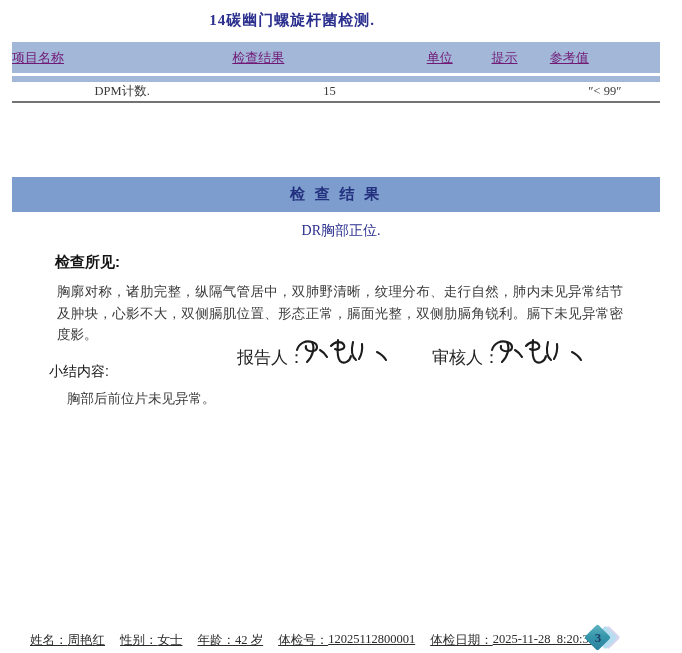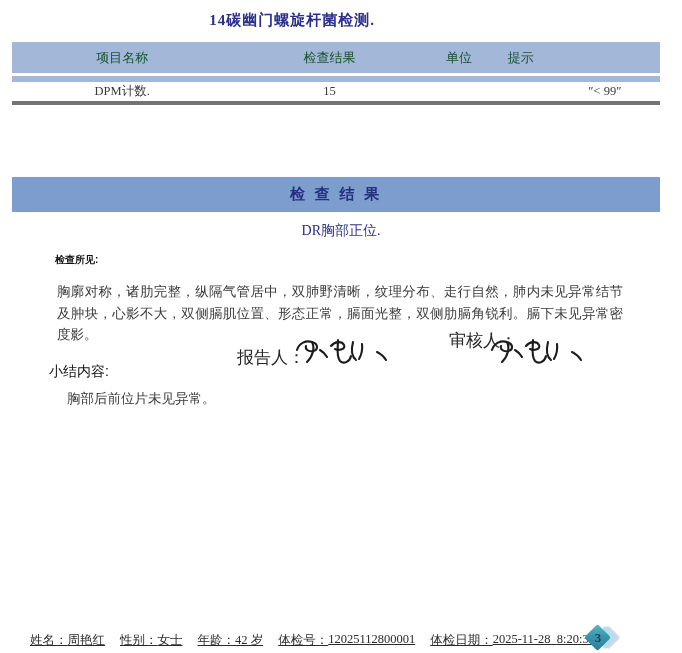--- a/index.html
+++ b/index.html
@@ -8,47 +8,47 @@
     font-family:"Liberation Serif","DejaVu Serif",serif;color:#333333;
   }
   .abs{position:absolute;}
   .report-title{
     top:11px;left:0;width:584px;text-align:center;
     font-size:15px;font-weight:bold;color:#2b2f8e;letter-spacing:1px;
   }
   
   .rtable{top:42px;left:12px;width:648px;}
   .thead{display:flex;align-items:center;height:31px;background:#a3b7d9;}
-  .thead .cell{font-size:13px;color:#14532d;text-align:center;}
+  .thead .cell{font-size:13px;color:#701a75;text-decoration:underline;}
   .thead-gap{height:3px;background:#ffffff;}
   .thead-strip{height:6px;background:#a3b7d9;}
-  .trow{display:flex;align-items:center;height:19px;background:#ffffff;border-bottom:4px solid #737373;}
+  .trow{display:flex;align-items:center;height:19px;background:#ffffff;border-bottom:2px solid #737373;}
   .trow .cell{font-size:12.5px;color:#3a3a3a;text-align:center;}
   .c1{width:34%;} .c2{width:30%;} .c3{width:10%;} .c4{width:9%;} .c5{width:17%;}
   
   .banner{
     top:177px;left:12px;width:648px;height:35px;background:#7d9dce;
     display:flex;align-items:center;justify-content:center;
     font-size:15px;font-weight:bold;color:#22307e;letter-spacing:3px;
   }
   .subtitle{
     top:222px;left:0;width:682px;text-align:center;
     font-size:14px;color:#2b2f8e;
   }
   .findings-label{
     top:253px;left:55px;font-family:"Liberation Sans","DejaVu Sans",sans-serif;
-    font-size:10px;font-weight:bold;color:#141414;
+    font-size:15px;font-weight:bold;color:#141414;
   }
   .findings-text{
     top:281px;left:57px;width:566px;font-size:13.5px;line-height:21.5px;
     color:#3a3a3a;text-align:justify;
   }
   .sig-label{font-size:17px;color:#242424;}
   .sig-label.reporter{top:346px;left:237px;}
-  .sig-label.reviewer{top:329px;left:432px;margin-left:17px;}
+  .sig-label.reviewer{top:346px;left:432px;}
   .sig{width:100px;height:32px;}
   .sig-wrap-1{top:336px;left:293px;}
   .sig-wrap-2{top:336px;left:488px;}
   .summary-label{
     top:363px;left:49px;font-family:"Liberation Sans","DejaVu Sans",sans-serif;
     font-size:14px;font-weight:normal;color:#141414;
   }
   .summary-text{top:390px;left:67px;font-size:13.5px;color:#3a3a3a;}
   
   .footer{
@@ -80,20 +80,21 @@
 <div class="page">
 
   <div class="abs report-title">14碳幽门螺旋杆菌检测.</div>
 
   <div class="abs rtable">
     <div class="thead">
       <div class="cell c1">项目名称</div>
       <div class="cell c2">检查结果</div>
       <div class="cell c3">单位</div>
       <div class="cell c4">提示</div>
+      <div class="cell c5">参考值</div>
     </div>
     <div class="thead-gap"></div>
     <div class="thead-strip"></div>
     <div class="trow">
       <div class="cell c1">DPM计数.</div>
       <div class="cell c2">15</div>
       <div class="cell c3"></div>
       <div class="cell c4"></div>
       <div class="cell c5">″&lt; 99″</div>
     </div>

